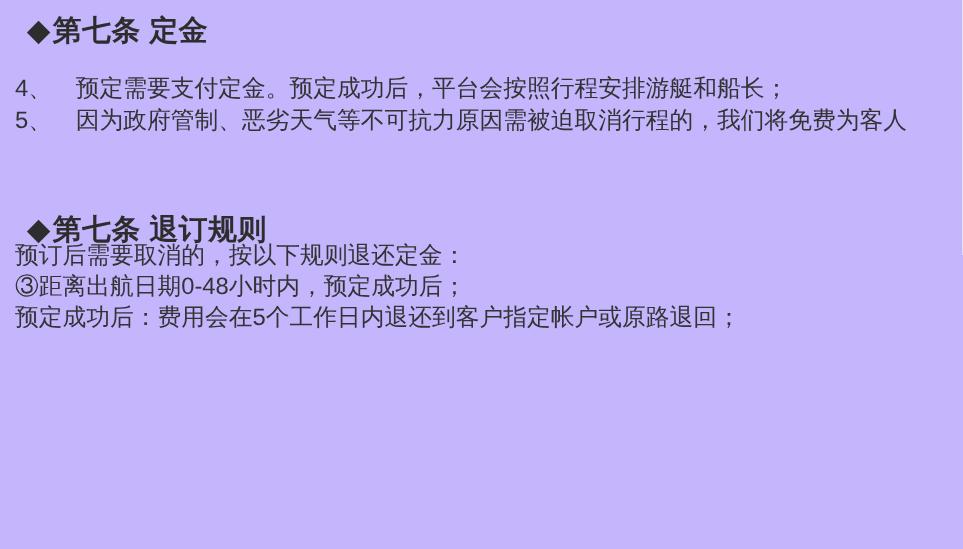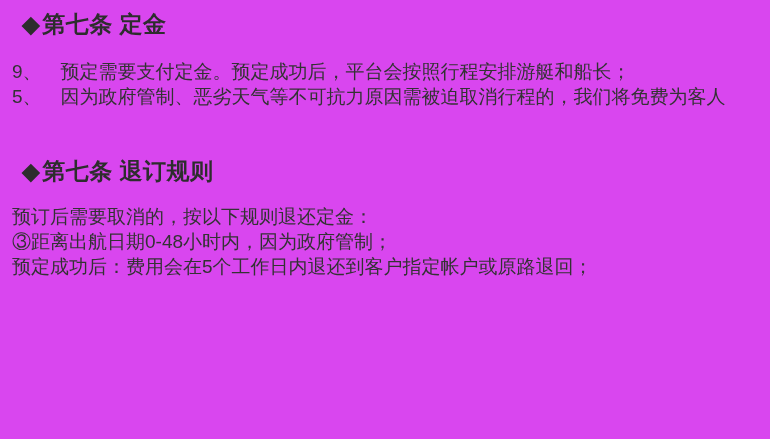--- a/index.html
+++ b/index.html
@@ -1,65 +1,65 @@
 <!DOCTYPE html>
 <html><head>
 <meta charset="utf-8">
 <style>
   html, body { margin: 0; padding: 0; background: #ffffff; }
   .page {
     position: relative;
     width: 770px;
     height: 439px;
-    background: #d946ef;
+    background: #c4b5fd;
     overflow: hidden;
     font-family: "Liberation Sans", sans-serif;
   }
   .heading {
     position: absolute;
     left: 22px;
     margin: 0;
     font-size: 23px;
     line-height: 27px;
     font-weight: 700;
     color: #2d2d2d;
     white-space: nowrap;
     letter-spacing: 0.5px;
   }
   .heading .bullet { margin-right: 2px; }
   #section1-heading { top: 11px; }
-  #section2-heading { top: 158px; }
+  #section2-heading { top: 170px; }
   .body-block {
     position: absolute;
     left: 12px;
     color: #333333;
     font-size: 19px;
     line-height: 25px;
   }
   #section1-body { top: 59px; }
-  #section2-body { top: 204px; }
+  #section2-body { top: 192px; }
   .line { white-space: pre; }
 </style>
 </head>
 <body>
 
 <div class="page">
 
   <h2 class="heading" id="section1-heading">
     <span class="bullet">◆</span><span>第七条 定金</span>
   </h2>
 
   <div class="body-block" id="section1-body">
-    <div class="line">9、　预定需要支付定金。预定成功后，平台会按照行程安排游艇和船长；</div>
+    <div class="line">4、　预定需要支付定金。预定成功后，平台会按照行程安排游艇和船长；</div>
     <div class="line">5、　因为政府管制、恶劣天气等不可抗力原因需被迫取消行程的，我们将免费为客人</div>
   </div>
 
   <h2 class="heading" id="section2-heading">
     <span class="bullet">◆</span><span>第七条 退订规则</span>
   </h2>
 
   <div class="body-block" id="section2-body">
     <div class="line">预订后需要取消的，按以下规则退还定金：</div>
-    <div class="line">③距离出航日期0-48小时内，因为政府管制；</div>
+    <div class="line">③距离出航日期0-48小时内，预定成功后；</div>
     <div class="line">预定成功后：费用会在5个工作日内退还到客户指定帐户或原路退回；</div>
   </div>
 
 </div>
 
 </body></html>

